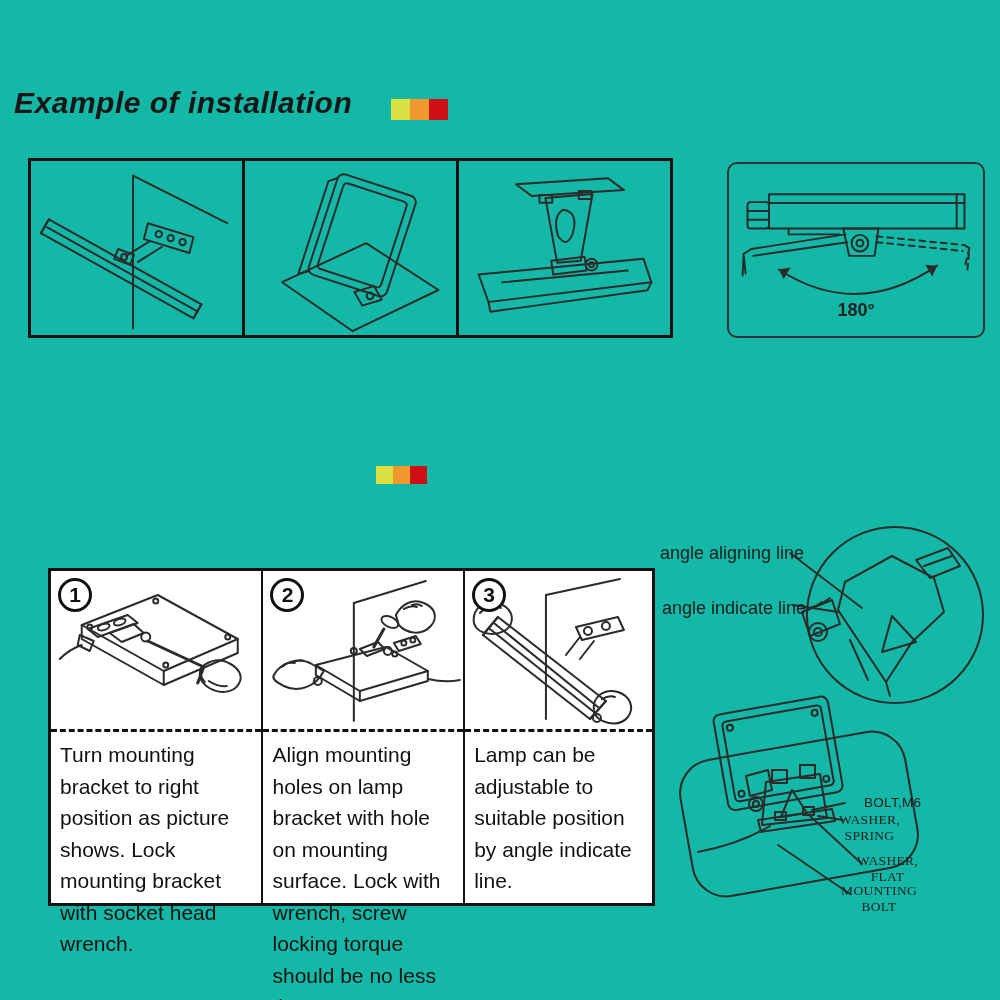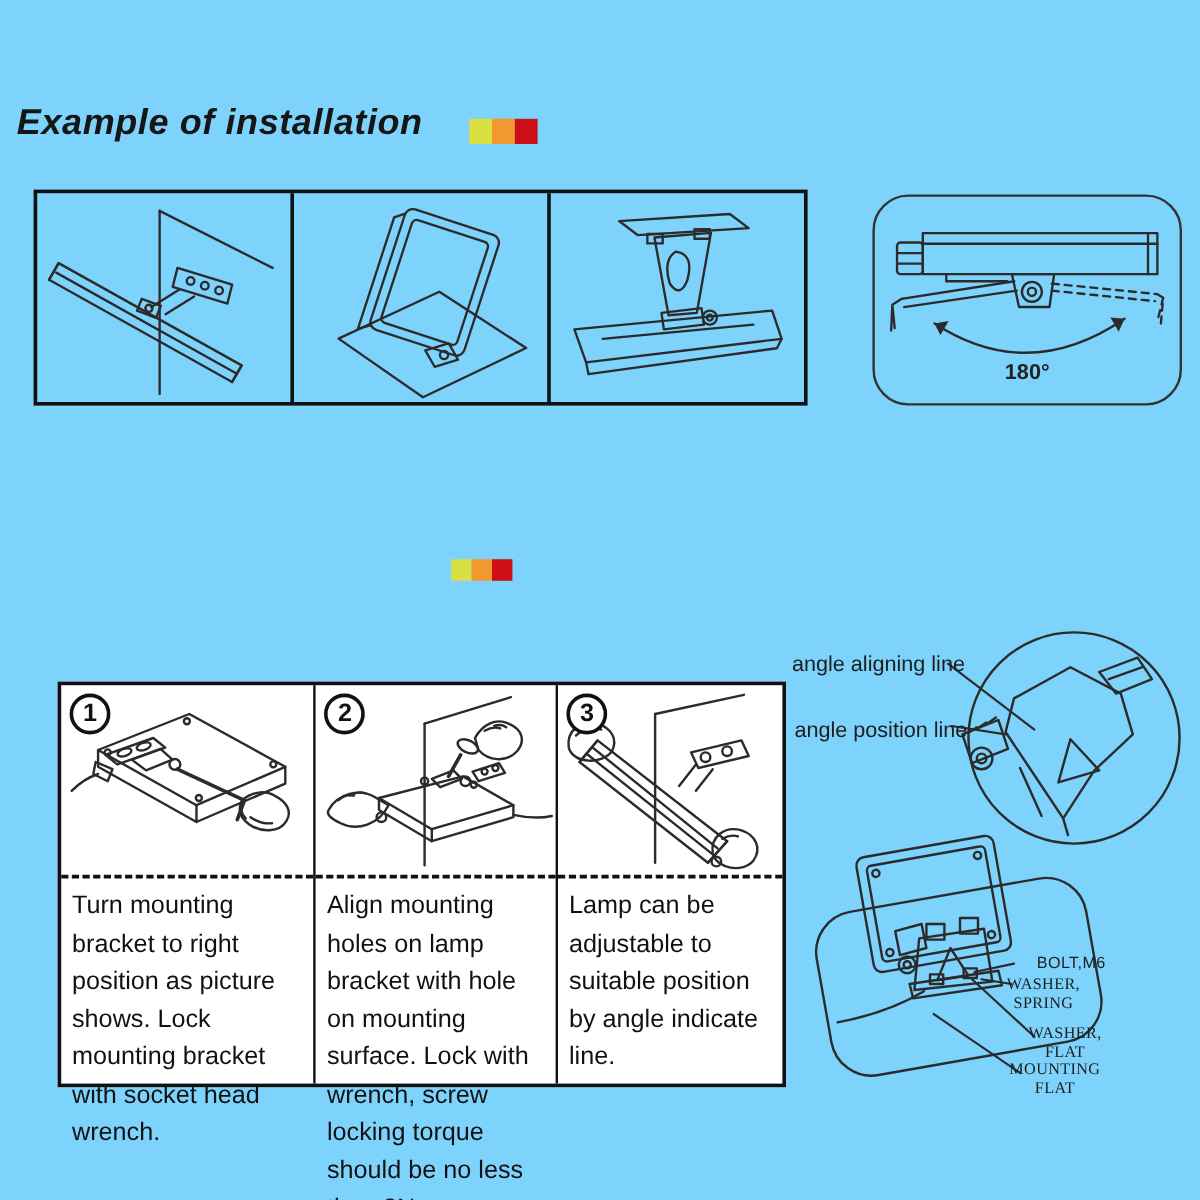--- a/index.html
+++ b/index.html
@@ -1,38 +1,38 @@
 <!DOCTYPE html>
 <html><head>
 <meta charset="utf-8">
 <style>
   html,body{margin:0;padding:0;background:#fff;}
   body{font-family:"Liberation Sans", sans-serif; color:#1a1a1a;}
-  .canvas{position:relative;width:1000px;height:1000px;background:#7dd3fc;overflow:hidden;}
+  .canvas{position:relative;width:1000px;height:1000px;background:#14b8a6;overflow:hidden;}
 
   .section-title{
     position:absolute;font-size:30px;font-weight:bold;font-style:italic;
     color:#161616;letter-spacing:0.5px;white-space:nowrap;
   }
   .accent-row{position:absolute;display:flex;}
   .accent-row span{display:block;}
 
   
   .example-strip{
     position:absolute;left:28px;top:158px;width:645px;height:180px;
     display:flex;border:3px solid #111;box-sizing:border-box;
   }
   .example-cell{flex:1 1 0;border-right:3px solid #111;position:relative;}
   .example-cell:last-child{border-right:none;}
   .example-cell svg{width:100%;height:100%;display:block;}
 
   
   .rotation-box{
     position:absolute;left:727px;top:162px;width:258px;height:176px;
-    border:2.5px solid #333;border-radius:30px;box-sizing:border-box;
+    border:2.5px solid #333;border-radius:10px;box-sizing:border-box;
   }
   .rotation-box svg{width:100%;height:100%;display:block;}
   .rotation-label{
     position:absolute;left:0;right:0;top:136px;text-align:center;
     font-size:18px;font-weight:600;color:#222;
   }
 
   
   .steps-table{
     position:absolute;left:48px;top:568px;width:607px;height:338px;
@@ -269,23 +269,23 @@
     <rect x="163" y="287" width="11" height="8"></rect>
     <path d="M58 332 Q 100 324 130 306"></path>
 
     <path d="M205 283 L 172 290" stroke-width="1.8"></path>
     <path d="M203 300 L 178 296" stroke-width="1.8"></path>
     <path d="M222 344 L 170 296" stroke-width="1.8"></path>
     <path d="M210 374 L 138 325" stroke-width="1.8"></path>
   </svg>
 
   <div class="callout-label" style="left:660px;top:543px;">angle aligning line</div>
-  <div class="callout-label" style="left:662px;top:598px;">angle position line</div>
+  <div class="callout-label" style="left:662px;top:598px;">angle indicate line</div>
 
   <div class="part-label" style="left:864px;top:795px;">BOLT,M6</div>
   <div class="part-label right" style="right:100px;top:812px;">WASHER,
 SPRING</div>
   <div class="part-label right" style="right:82px;top:853px;">WASHER,
 FLAT</div>
   <div class="part-label right" style="right:83px;top:883px;">MOUNTING
-FLAT</div>
+BOLT</div>
 
 </div>
 
 </body></html>

